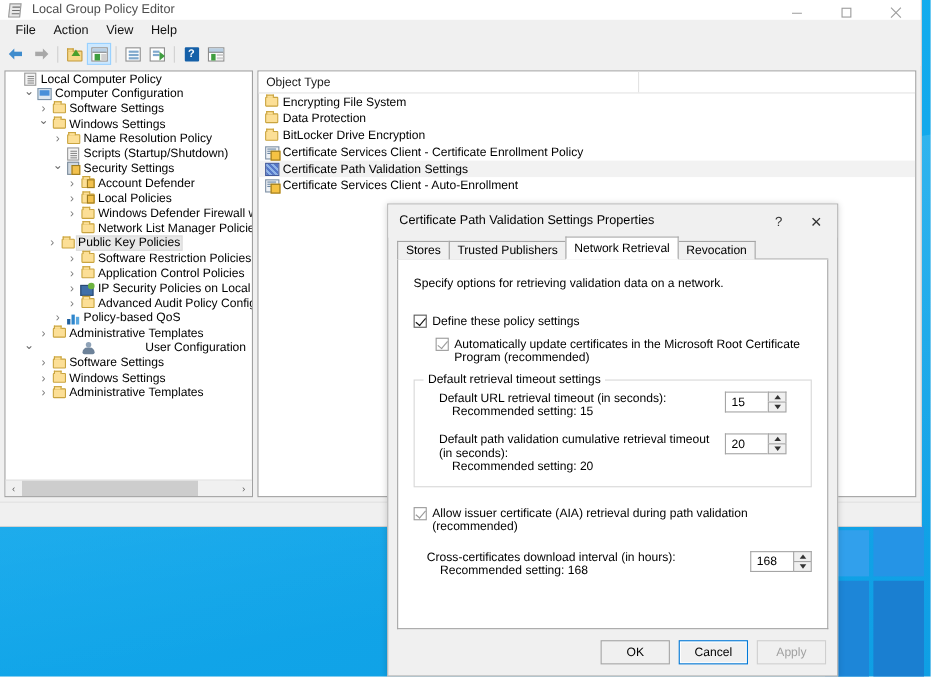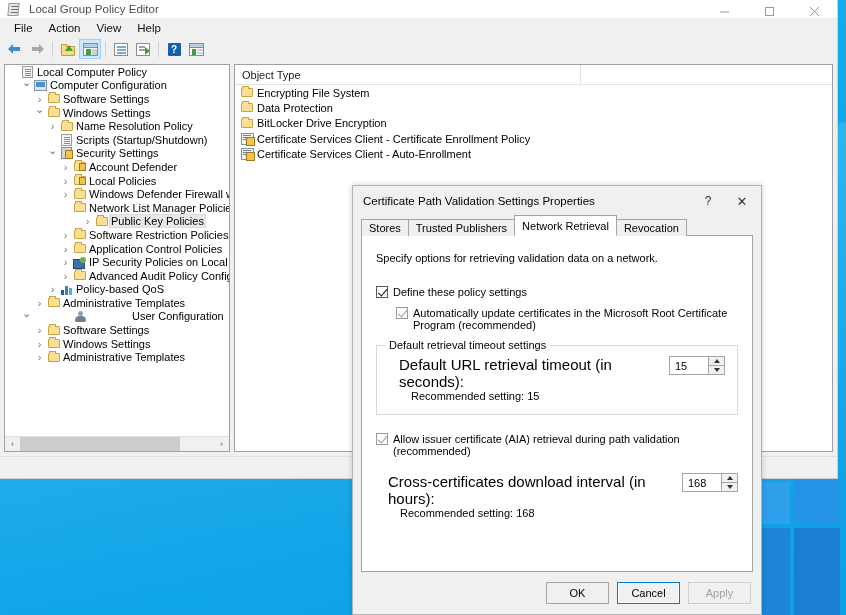--- a/index.html
+++ b/index.html
@@ -283,31 +283,31 @@
     margin-right: 5px; flex: 0 0 12px; position: relative; top: 0px;
   }
   .cbox.checked:after {
     content: ""; position: absolute; left: 3px; top: 0px; width: 4px; height: 8px;
     border: solid #111; border-width: 0 1.6px 1.6px 0; transform: rotate(40deg);
   }
   .cbox.dim { border-color: #9a9a9a; }
   .cbox.dim:after { border-color: #9a9a9a; }
 
   .groupbox {
-    border: 1px solid #d8d8d8; margin-top: 14px; padding: 10px 12px 12px 10px;
+    border: 1px solid #d8d8d8; margin-top: 14px; padding: 10px 22px 12px 10px;
     position: relative;
   }
   .groupbox > .gtitle {
     position: absolute; top: -7px; left: 8px; background: #fff;
     padding: 0 4px; font-size: 11px;
   }
   .fieldrow { display: flex; align-items: flex-start; justify-content: space-between; }
   .fieldrow + .fieldrow { margin-top: 14px; }
   .flabels { padding-left: 12px; }
-  .flabels .l1 { font-size: 15px; }
+  .flabels .l1 { font-size: 11px; }
   .flabels .l2 { font-size: 11px; padding-left: 12px; }
 
   .spinner { display: flex; width: 56px; height: 19px; flex: 0 0 56px; }
   .spinner .sv {
     flex: 1; border: 1px solid #a5a5a5; border-right: none; background: #fff;
     font-size: 11px; display: flex; align-items: center; padding-left: 5px;
   }
   .spinner .sbtns { width: 17px; display: flex; flex-direction: column; }
   .spinner .sb {
     flex: 1; border: 1px solid #a5a5a5; background: #f0f0f0;
@@ -494,21 +494,21 @@
             </span>
             <span class="lbl">Windows Defender Firewall with Adv</span>
           </div>
           <div class="tree-row" style="padding-left: 54px;">
             <span class="chev none"></span>
             <span class="ti">
               <span class="folder"></span>
             </span>
             <span class="lbl">Network List Manager Policies</span>
           </div>
-          <div class="tree-row selected" style="padding-left: 76px; align-items: center;">
+          <div class="tree-row selected" style="padding-left: 36px; align-items: center;">
             <span class="chev closed"></span>
             <span class="ti">
               <span class="folder"></span>
             </span>
             <span class="lbl">Public Key Policies</span>
           </div>
           <div class="tree-row" style="padding-left: 54px;">
             <span class="chev closed"></span>
             <span class="ti">
               <span class="folder"></span>
@@ -614,20 +614,26 @@
             <span class="ri">
               <span class="folder"></span>
             </span>
             <span>BitLocker Drive Encryption</span>
           </div>
           <div class="lv-row">
             <span class="ri">
               <span class="ico-cert"></span>
             </span>
             <span>Certificate Services Client - Certificate Enrollment Policy</span>
+          </div>
+          <div class="lv-row selected">
+            <span class="ri">
+              <span class="ico-cpvs"></span>
+            </span>
+            <span>Certificate Path Validation Settings</span>
           </div>
           <div class="lv-row">
             <span class="ri">
               <span class="ico-cert"></span>
             </span>
             <span>Certificate Services Client - Auto-Enrollment</span>
           </div>
         </div>
     </div>
 
@@ -682,20 +688,37 @@
               <div class="sb">
                   <i class="tri-up"></i>
                 </div>
               <div class="sb">
                   <i class="tri-dn"></i>
                 </div>
             </div>
           </div>
         </div>
 
+        <div class="fieldrow">
+          <div class="flabels">
+            <div class="l1">Default path validation cumulative retrieval timeout (in seconds):</div>
+            <div class="l2">Recommended setting: 20</div>
+          </div>
+          <div class="spinner">
+            <div class="sv">20</div>
+            <div class="sbtns">
+              <div class="sb">
+                  <i class="tri-up"></i>
+                </div>
+              <div class="sb">
+                  <i class="tri-dn"></i>
+                </div>
+            </div>
+          </div>
+        </div>
       </div>
 
       <div class="cbrow" style="margin-top:18px;">
         <span class="cbox checked dim"></span>
         <span>Allow issuer certificate (AIA) retrieval during path validation (recommended)</span>
       </div>
 
       <div class="fieldrow" style="margin-top:16px;">
         <div class="flabels">
           <div class="l1">Cross-certificates download interval (in hours):</div>

